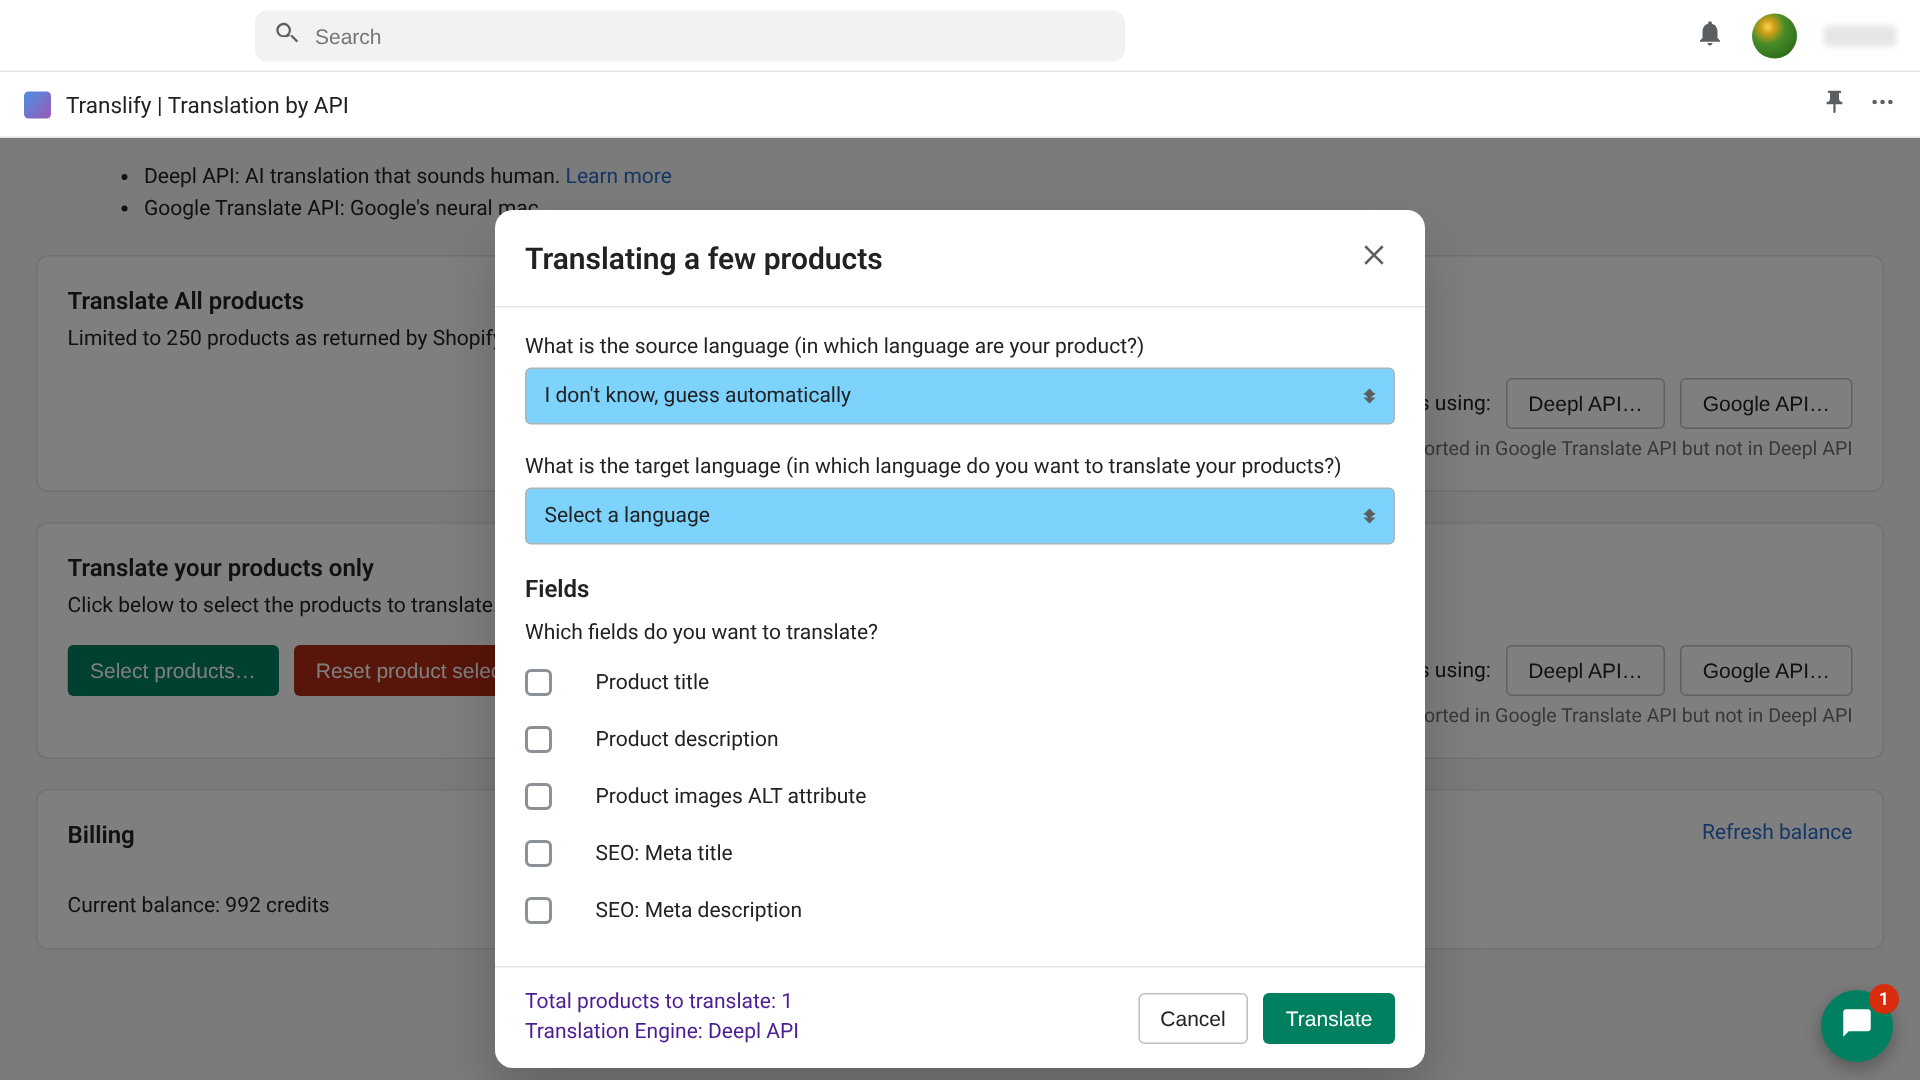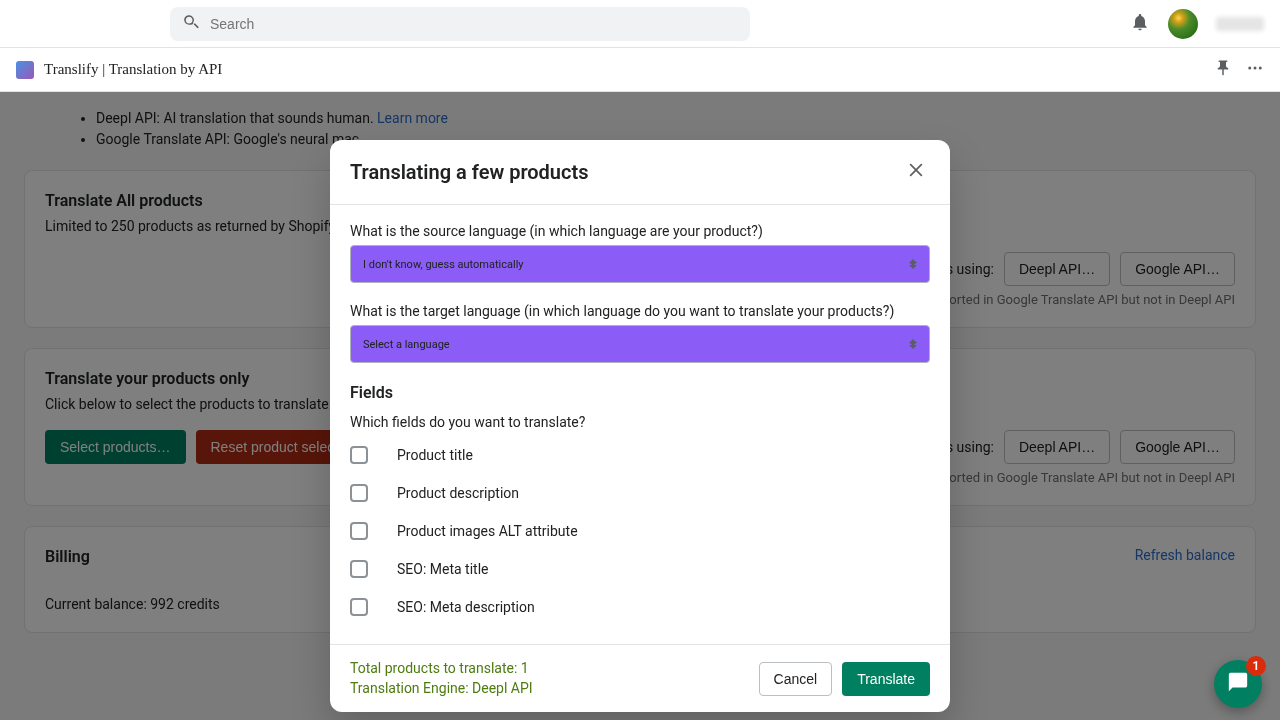--- a/index.html
+++ b/index.html
@@ -11,21 +11,21 @@
 .search-wrap svg { width: 18px; height: 18px; fill: #5c5f62; }
 .search-wrap input { border: none; background: transparent; margin-left: 10px; font-size: 14px; color: #a16207; width: 100%; outline: none; }
 .topbar-right { margin-left: auto; display: flex; align-items: center; gap: 18px; }
 .bell-icon svg { width: 20px; height: 20px; fill: #5c5f62; }
 .avatar { width: 30px; height: 30px; border-radius: 50%; background: radial-gradient(circle at 35% 30%, #f9d856 0%, #d4a017 15%, #4a8c2a 40%, #1a5c0a 100%); }
 .user-blur { width: 48px; height: 14px; background: #e5e5e5; border-radius: 3px; filter: blur(2px); }
 
 
 .appheader { height: 44px; background: #fff; border-bottom: 1px solid #e1e3e5; display: flex; align-items: center; padding: 0 16px; }
 .appheader .app-icon { width: 18px; height: 18px; background: linear-gradient(135deg, #4a90e2, #9b59b6); border-radius: 3px; margin-right: 10px; }
-.appheader .title { font-size: 15px; font-weight: 400; font-family: Liberation Serif, serif; }
+.appheader .title { font-size: 15px; font-weight: 400; }
 .appheader-right { margin-left: auto; display: flex; gap: 14px; color: #5c5f62; }
 .appheader-right svg { width: 18px; height: 18px; fill: #5c5f62; }
 
 
 .page { padding: 16px 24px; }
 .bullets { margin: 0 0 20px 40px; font-size: 14px; line-height: 1.5; }
 .bullets li { list-style: disc; margin-left: 32px; }
 .learn-link { color: #2c6ecb; }
 
 .card { background: #fff; border: 1px solid #e1e3e5; border-radius: 8px; padding: 20px; margin-bottom: 20px; position: relative; }
@@ -48,33 +48,33 @@
 .modal-header { padding: 18px 20px; display: flex; justify-content: space-between; align-items: center; border-bottom: 1px solid #e1e3e5; }
 .modal-header h3 { font-size: 20px; font-weight: 600; }
 .close-btn { width: 28px; height: 28px; display: flex; align-items: center; justify-content: center; cursor: pointer; }
 .close-btn svg { width: 20px; height: 20px; stroke: #5c5f62; stroke-width: 2; fill: none; }
 
 .modal-body { padding: 18px 20px; overflow-y: auto; flex: 1; }
 .modal-body::-webkit-scrollbar { width: 12px; }
 .modal-body::-webkit-scrollbar-track { background: #f1f1f1; }
 .modal-body::-webkit-scrollbar-thumb { background: #c1c1c1; border-radius: 6px; }
 .form-label { font-size: 14px; margin-bottom: 6px; display: block; }
-.select { width: 100%; height: 38px; border: 1px solid #aeb4b9; border-radius: 4px; padding: 16px 12px; font-size: 11px; background: #8b5cf6; margin-bottom: 20px; position: relative; display: flex; align-items: center; }
+.select { width: 100%; height: 38px; border: 1px solid #aeb4b9; border-radius: 4px; padding: 16px 12px; font-size: 14px; background: #7dd3fc; margin-bottom: 20px; position: relative; display: flex; align-items: center; }
 .select::after { content: ""; position: absolute; right: 12px; width: 0; height: 0; border-left: 4px solid transparent; border-right: 4px solid transparent; border-top: 4px solid #5c5f62; box-shadow: 0 -8px 0 -4px transparent; }
 .select-arrows { position: absolute; right: 12px; display: flex; flex-direction: column; gap: 2px; }
 .select-arrows span { width: 0; height: 0; border-left: 4px solid transparent; border-right: 4px solid transparent; }
 .select-arrows .up { border-bottom: 4px solid #5c5f62; }
 .select-arrows .down { border-top: 4px solid #5c5f62; }
 .fields-h { font-size: 16px; font-weight: 600; margin: 6px 0 12px; }
 .check-row { display: flex; align-items: center; gap: 29px; padding: 10px 0; }
 .checkbox { width: 18px; height: 18px; border: 2px solid #8c9196; border-radius: 4px; background: #fff; }
 .check-label { font-size: 14px; }
 
 .modal-footer { padding: 14px 20px; border-top: 1px solid #e1e3e5; display: flex; justify-content: space-between; align-items: center; }
-.footer-info { font-size: 14px; color: #4d7c0f; line-height: 1.4; }
+.footer-info { font-size: 14px; color: #4c1d95; line-height: 1.4; }
 .footer-btns { display: flex; gap: 10px; }
 
 
 .chat-bubble { position: absolute; bottom: 12px; right: 18px; width: 48px; height: 48px; border-radius: 50%; background: #008060; display: flex; align-items: center; justify-content: center; z-index: 300; box-shadow: 0 4px 12px rgba(0,0,0,0.3); }
 .chat-bubble svg { width: 22px; height: 22px; fill: #fff; }
 .chat-badge { position: absolute; top: -4px; right: -4px; width: 20px; height: 20px; border-radius: 50%; background: #d82c0d; color: #fff; font-size: 12px; display: flex; align-items: center; justify-content: center; font-weight: 600; }
 </style>
 </head>
 <body>
 

